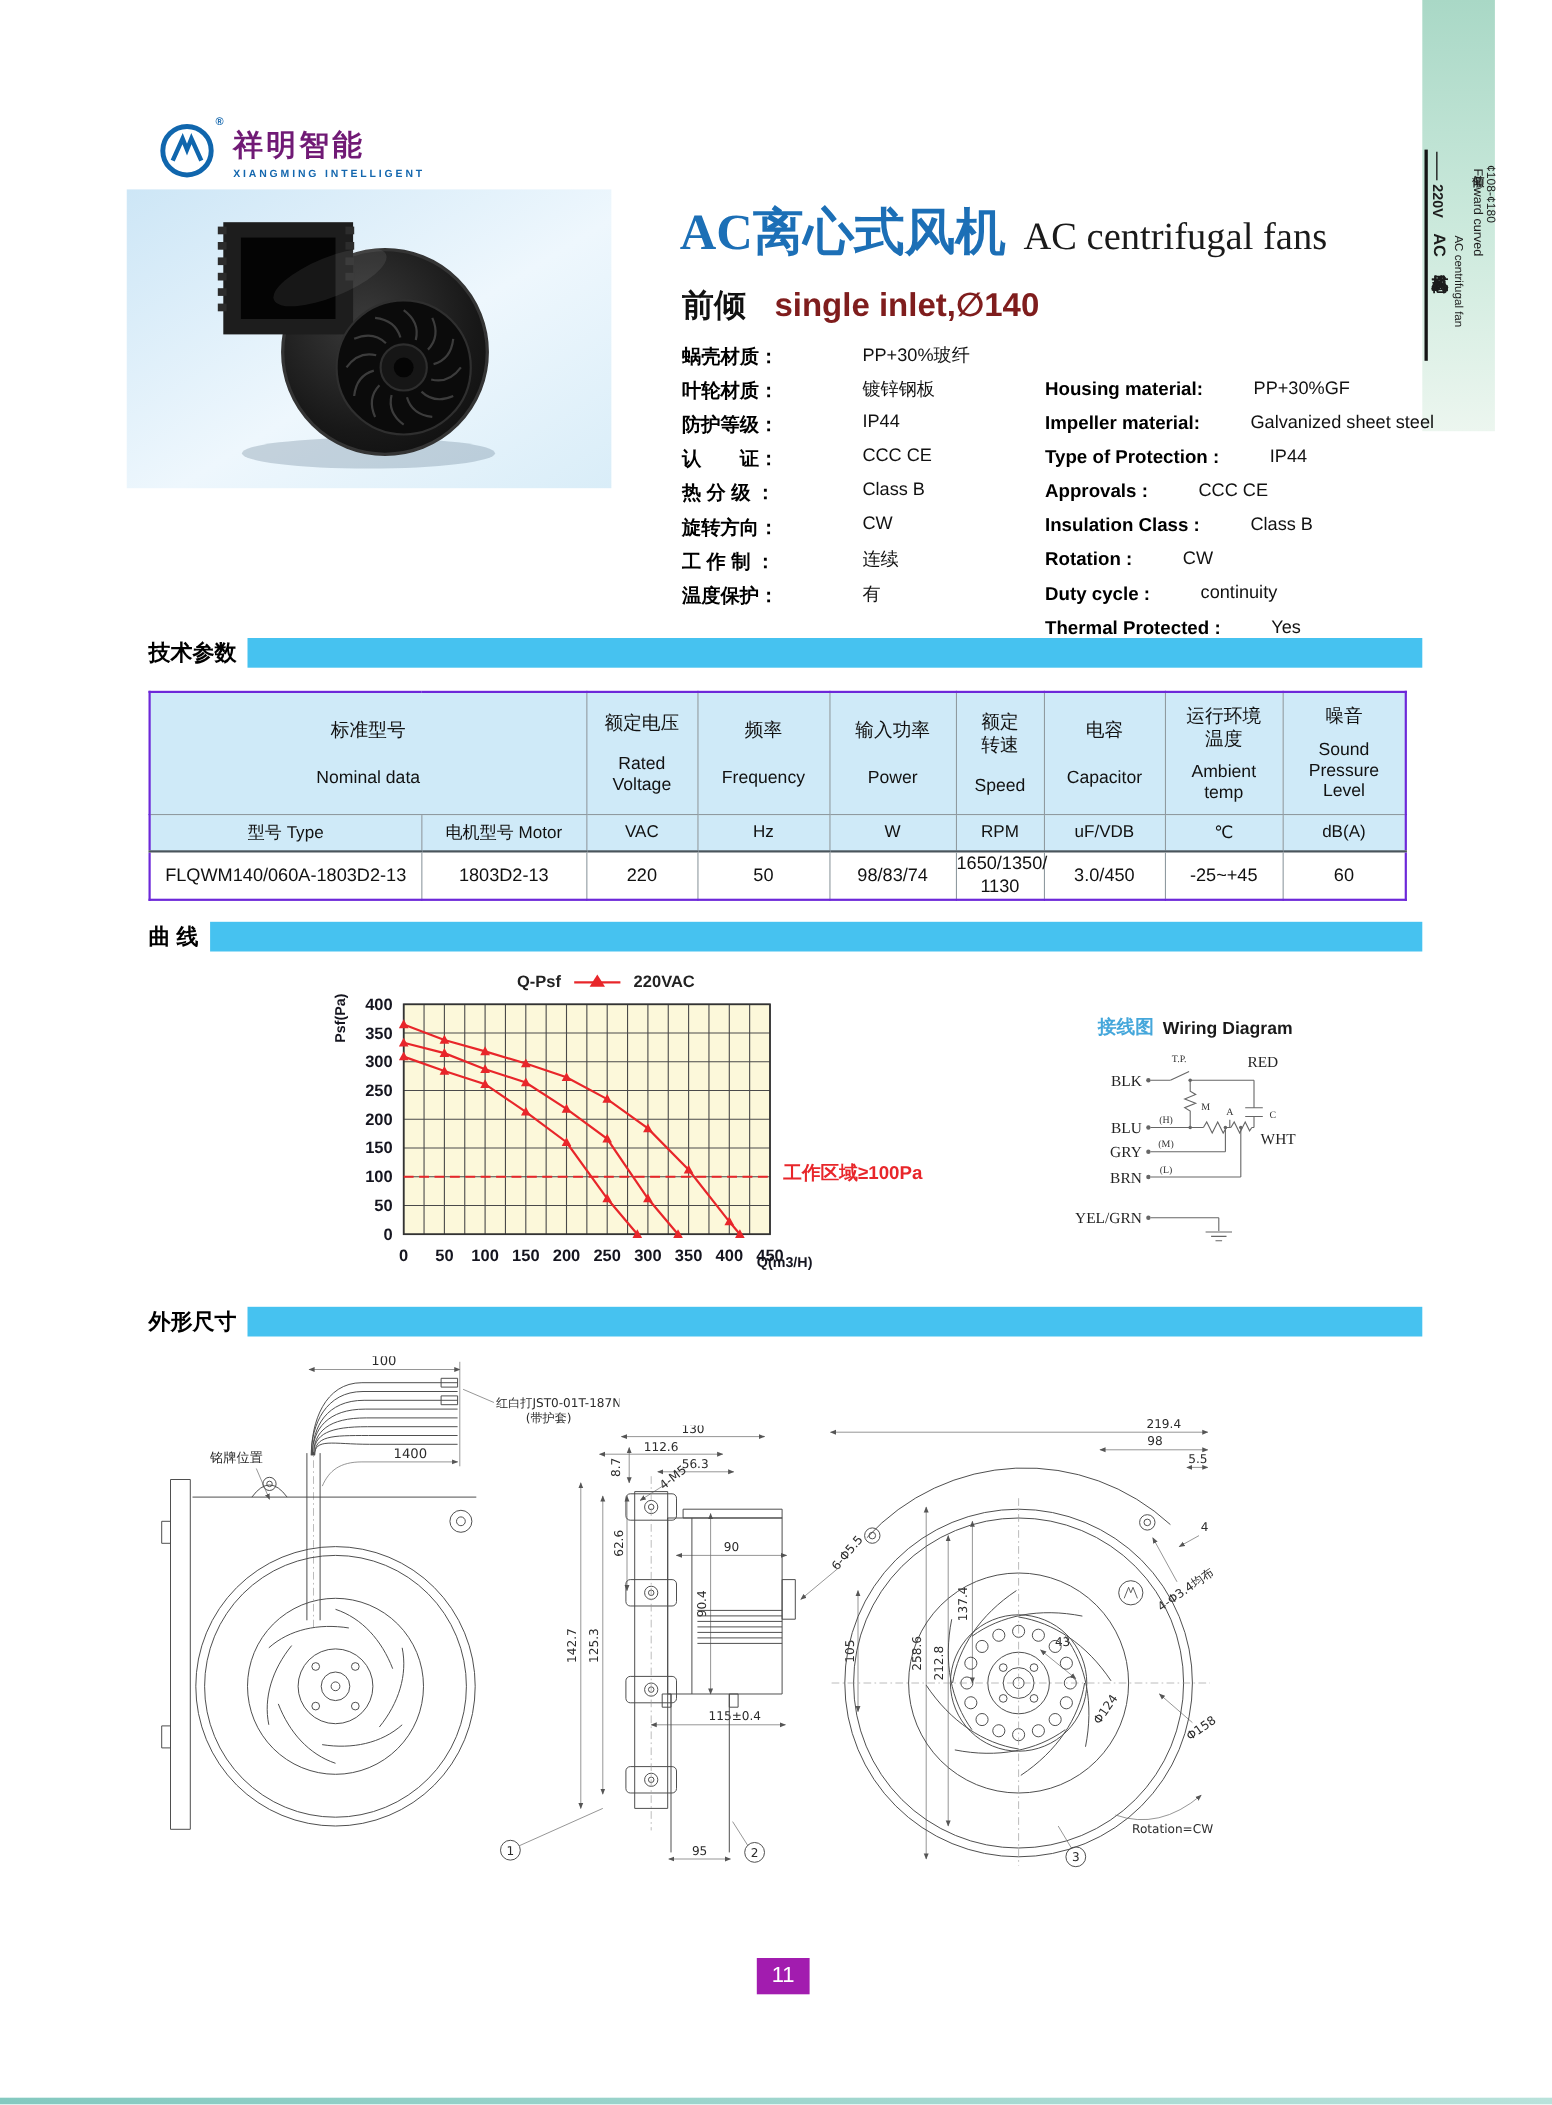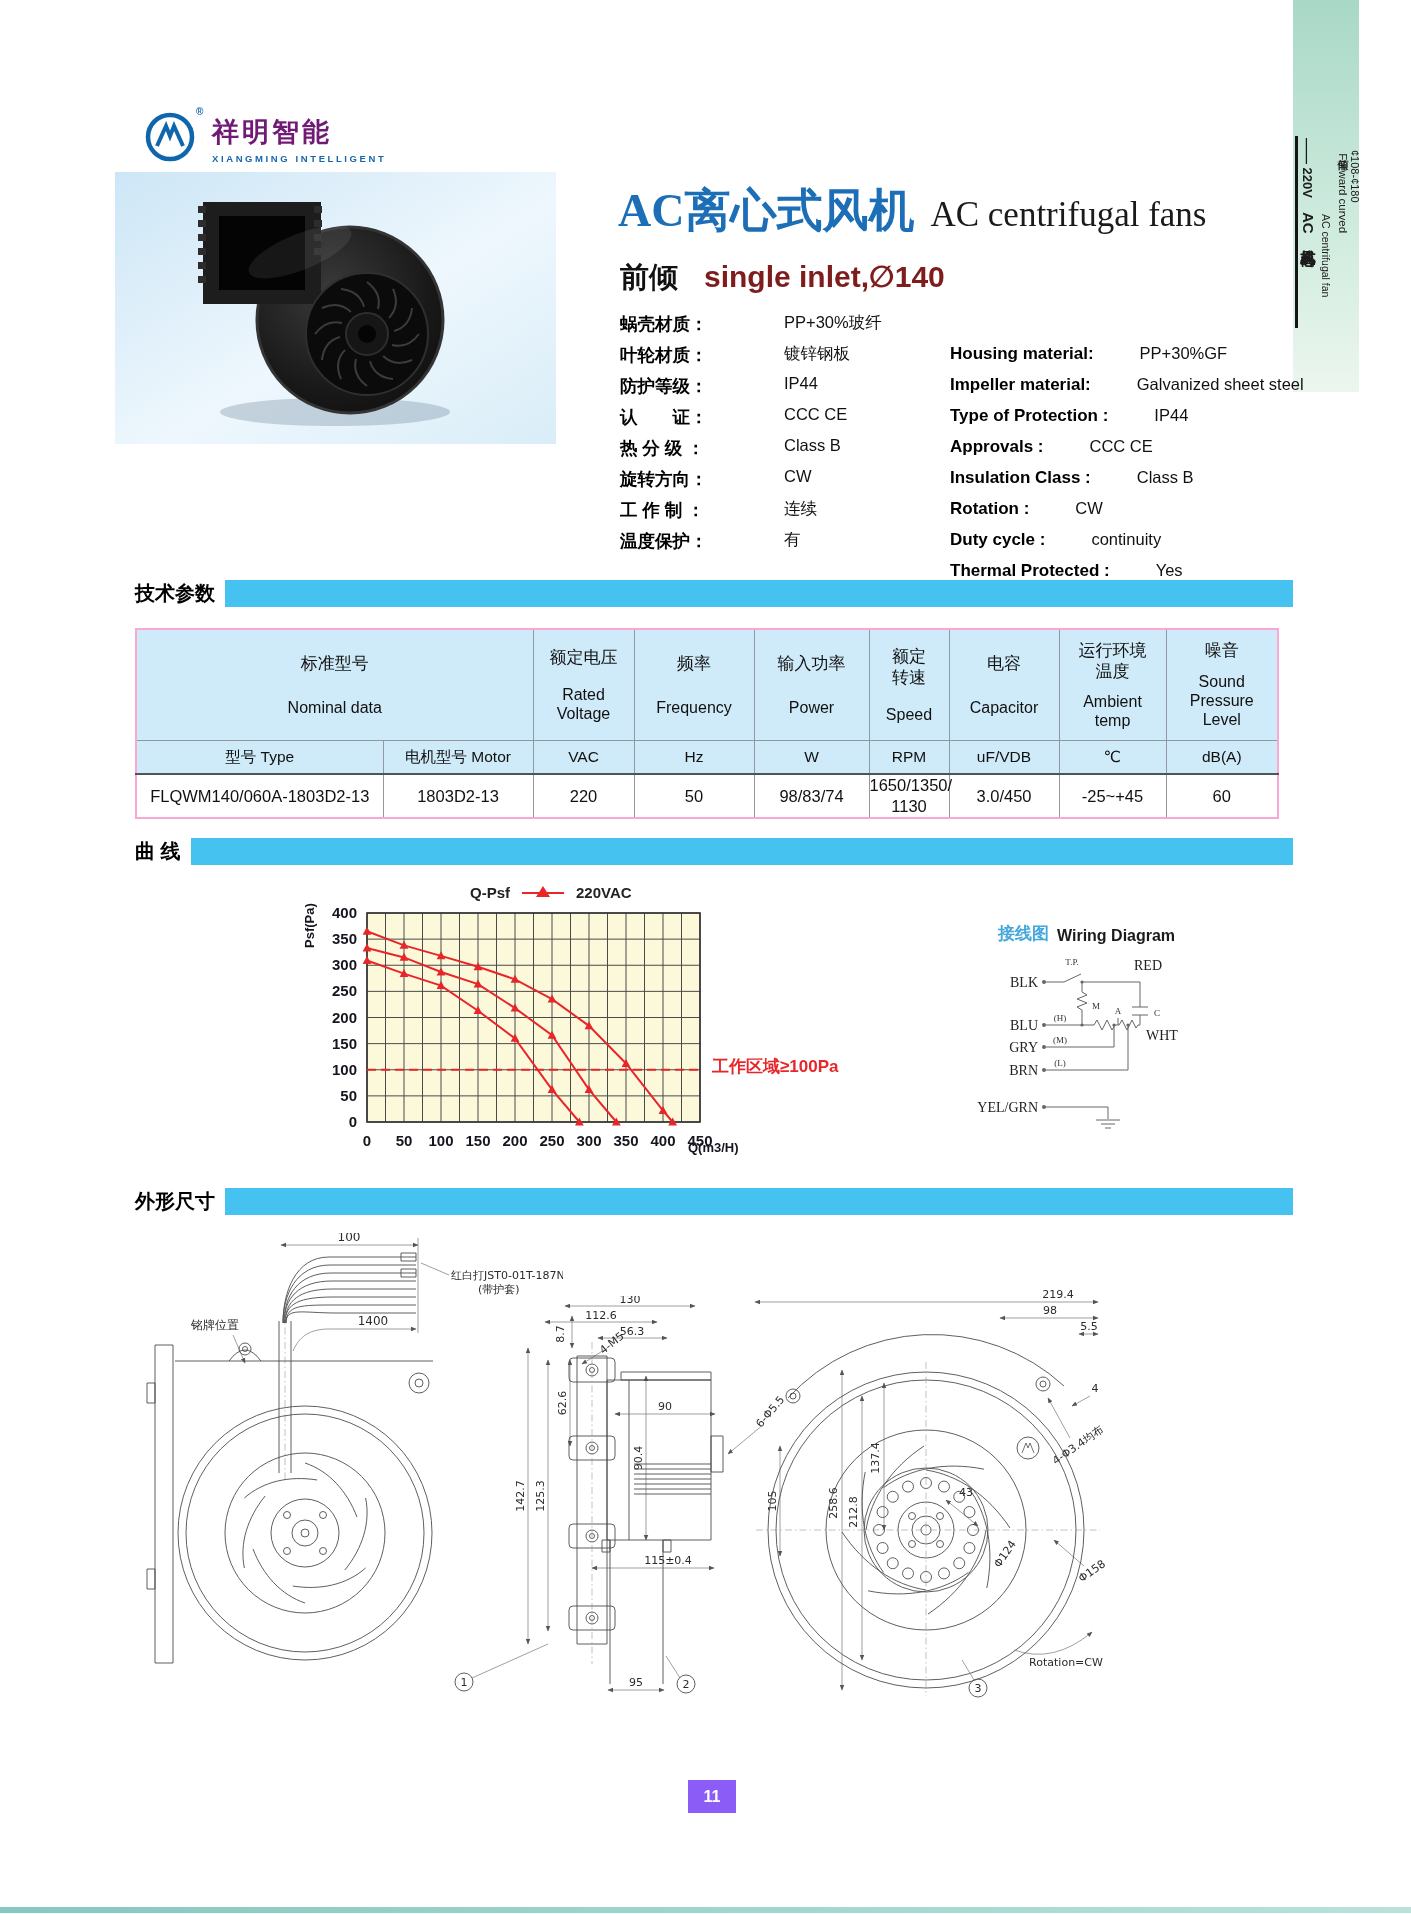--- a/index.html
+++ b/index.html
@@ -27,21 +27,21 @@
   .spec-row-en .sl{width:auto;margin-right:10px;font-size:17px;}
 
   
   .sec{display:flex;align-items:center;width:1158px;}
   .sec .txt{font-size:20px;font-weight:bold;color:#000;white-space:nowrap;}
   .sec .bar{height:27px;background:#46c2f0;flex:1;margin-left:10px;}
 
   
   table.tech{border-collapse:collapse;table-layout:fixed;width:1142px;background:#fff;}
   table.tech th,table.tech td{border:1px solid #8f9aa0;font-weight:400;text-align:center;padding:0;}
-  table.tech{border:2px solid #f9a8d4;}
+  table.tech{border:2px solid #6d28d9;}
   table.tech .hdr{background:#cfeaf8;height:110px;vertical-align:middle;}
   table.tech .sub{background:#cfeaf8;height:32px;font-size:15.5px;}
   table.tech .dat{height:42px;font-size:16.5px;border-top:2px solid #4a555c;}
   .hcell{display:flex;flex-direction:column;justify-content:space-evenly;height:110px;align-items:center;}
   .hcn{font-size:17px;white-space:pre-line;line-height:1.25;}
   .hen{font-size:16px;white-space:pre-line;line-height:1.2;}
   td.rpm{font-size:11.5px;white-space:pre-line;line-height:1.25;text-align:left;padding-left:5px;}
 
   
   .tick{font:700 15px "Liberation Sans","DejaVu Sans",sans-serif;fill:#15151f;}
@@ -62,21 +62,21 @@
   .part{stroke:#4d4d4d;stroke-width:0.9;fill:none;}
   .dimln{stroke:#777;stroke-width:0.7;fill:none;}
   .cl{stroke:#999;stroke-width:0.6;stroke-dasharray:7 3 1.5 3;fill:none;}
   .dim{font:11px "DejaVu Sans","Liberation Sans",sans-serif;fill:#2b2b2b;}
   .dimc{font:12px "DejaVu Sans","Liberation Sans",sans-serif;fill:#2b2b2b;}
 
   
   .side{background:linear-gradient(180deg,#a9d8c6 0%,#cdeadd 55%,#ecf6ef 100%);}
   .vtext{position:absolute;writing-mode:vertical-rl;text-orientation:mixed;color:#1c1c1c;white-space:nowrap;}
 
-  .pageno{background:#8b5cf6;color:#fff;font-size:16px;font-weight:bold;
+  .pageno{background:#a21caf;color:#fff;font-size:20px;font-weight:normal;
           display:flex;align-items:center;justify-content:center;}
   .botline{background:linear-gradient(90deg,#84c9c0,#b9e2db);}
 </style>
 </head>
 <body>
 
 <div class="page">
 
   <svg class="abs" width="0" height="0" style="left:0;top:0" aria-hidden="true">
     <defs>

